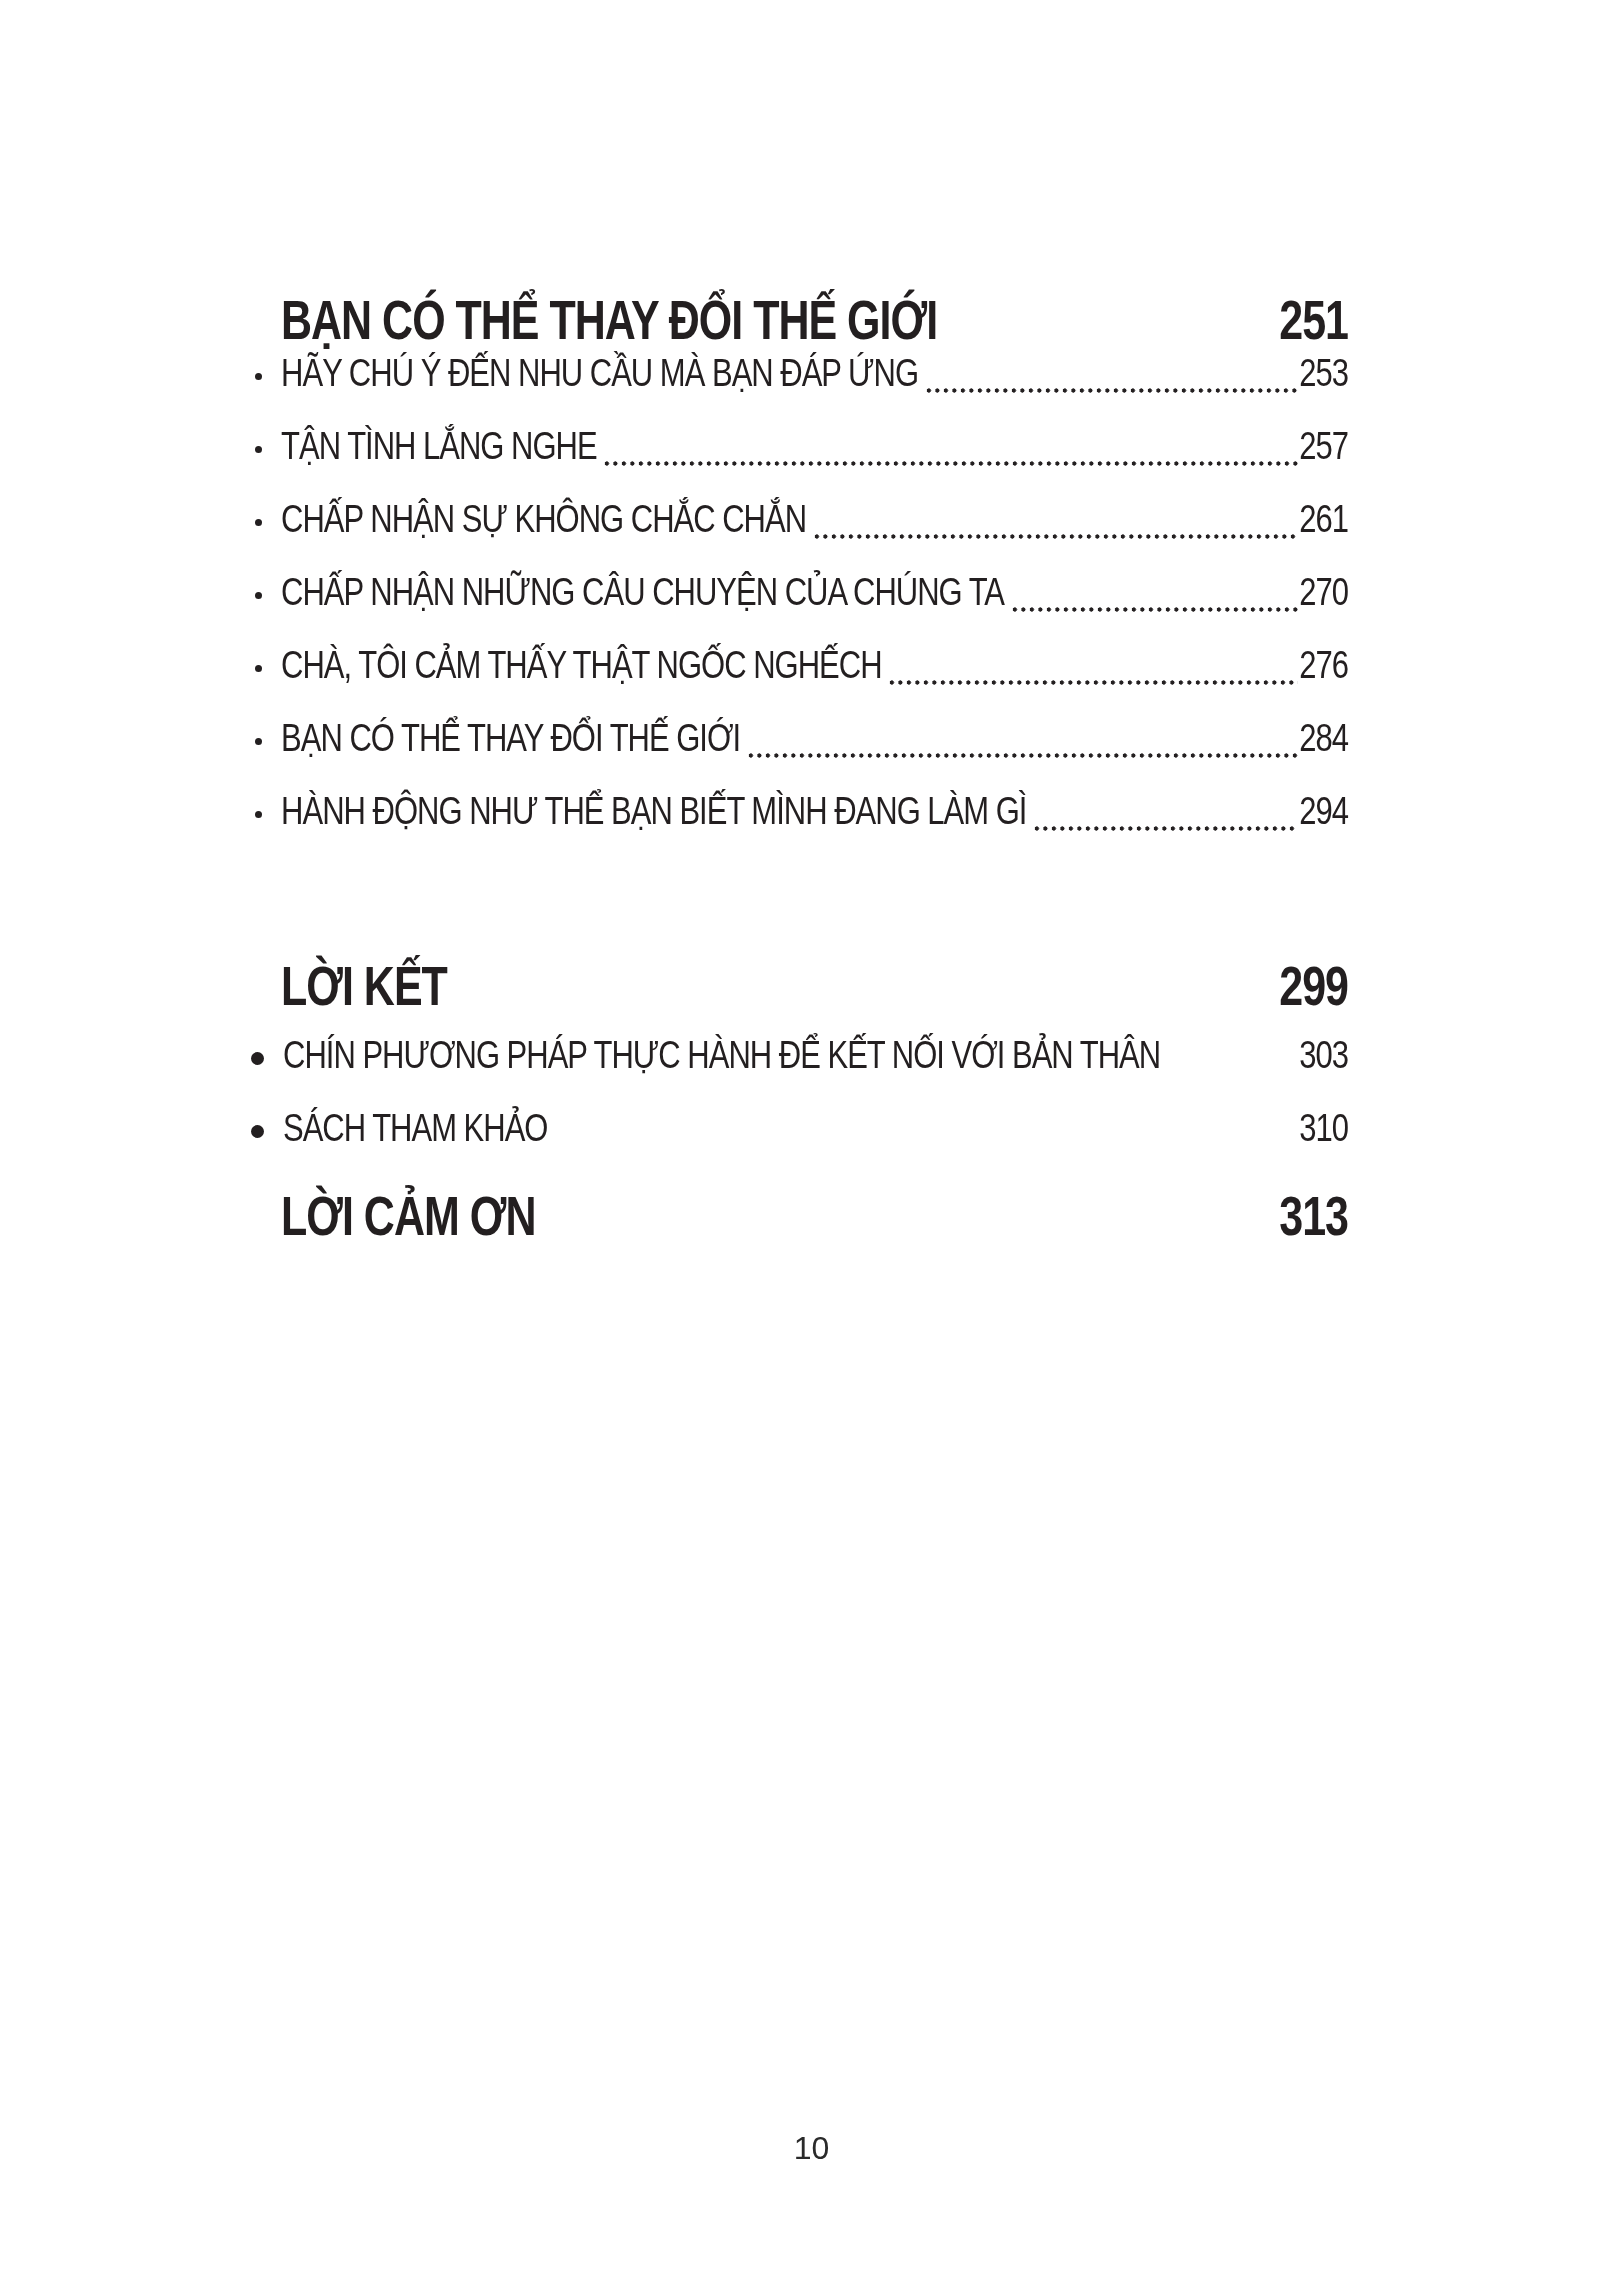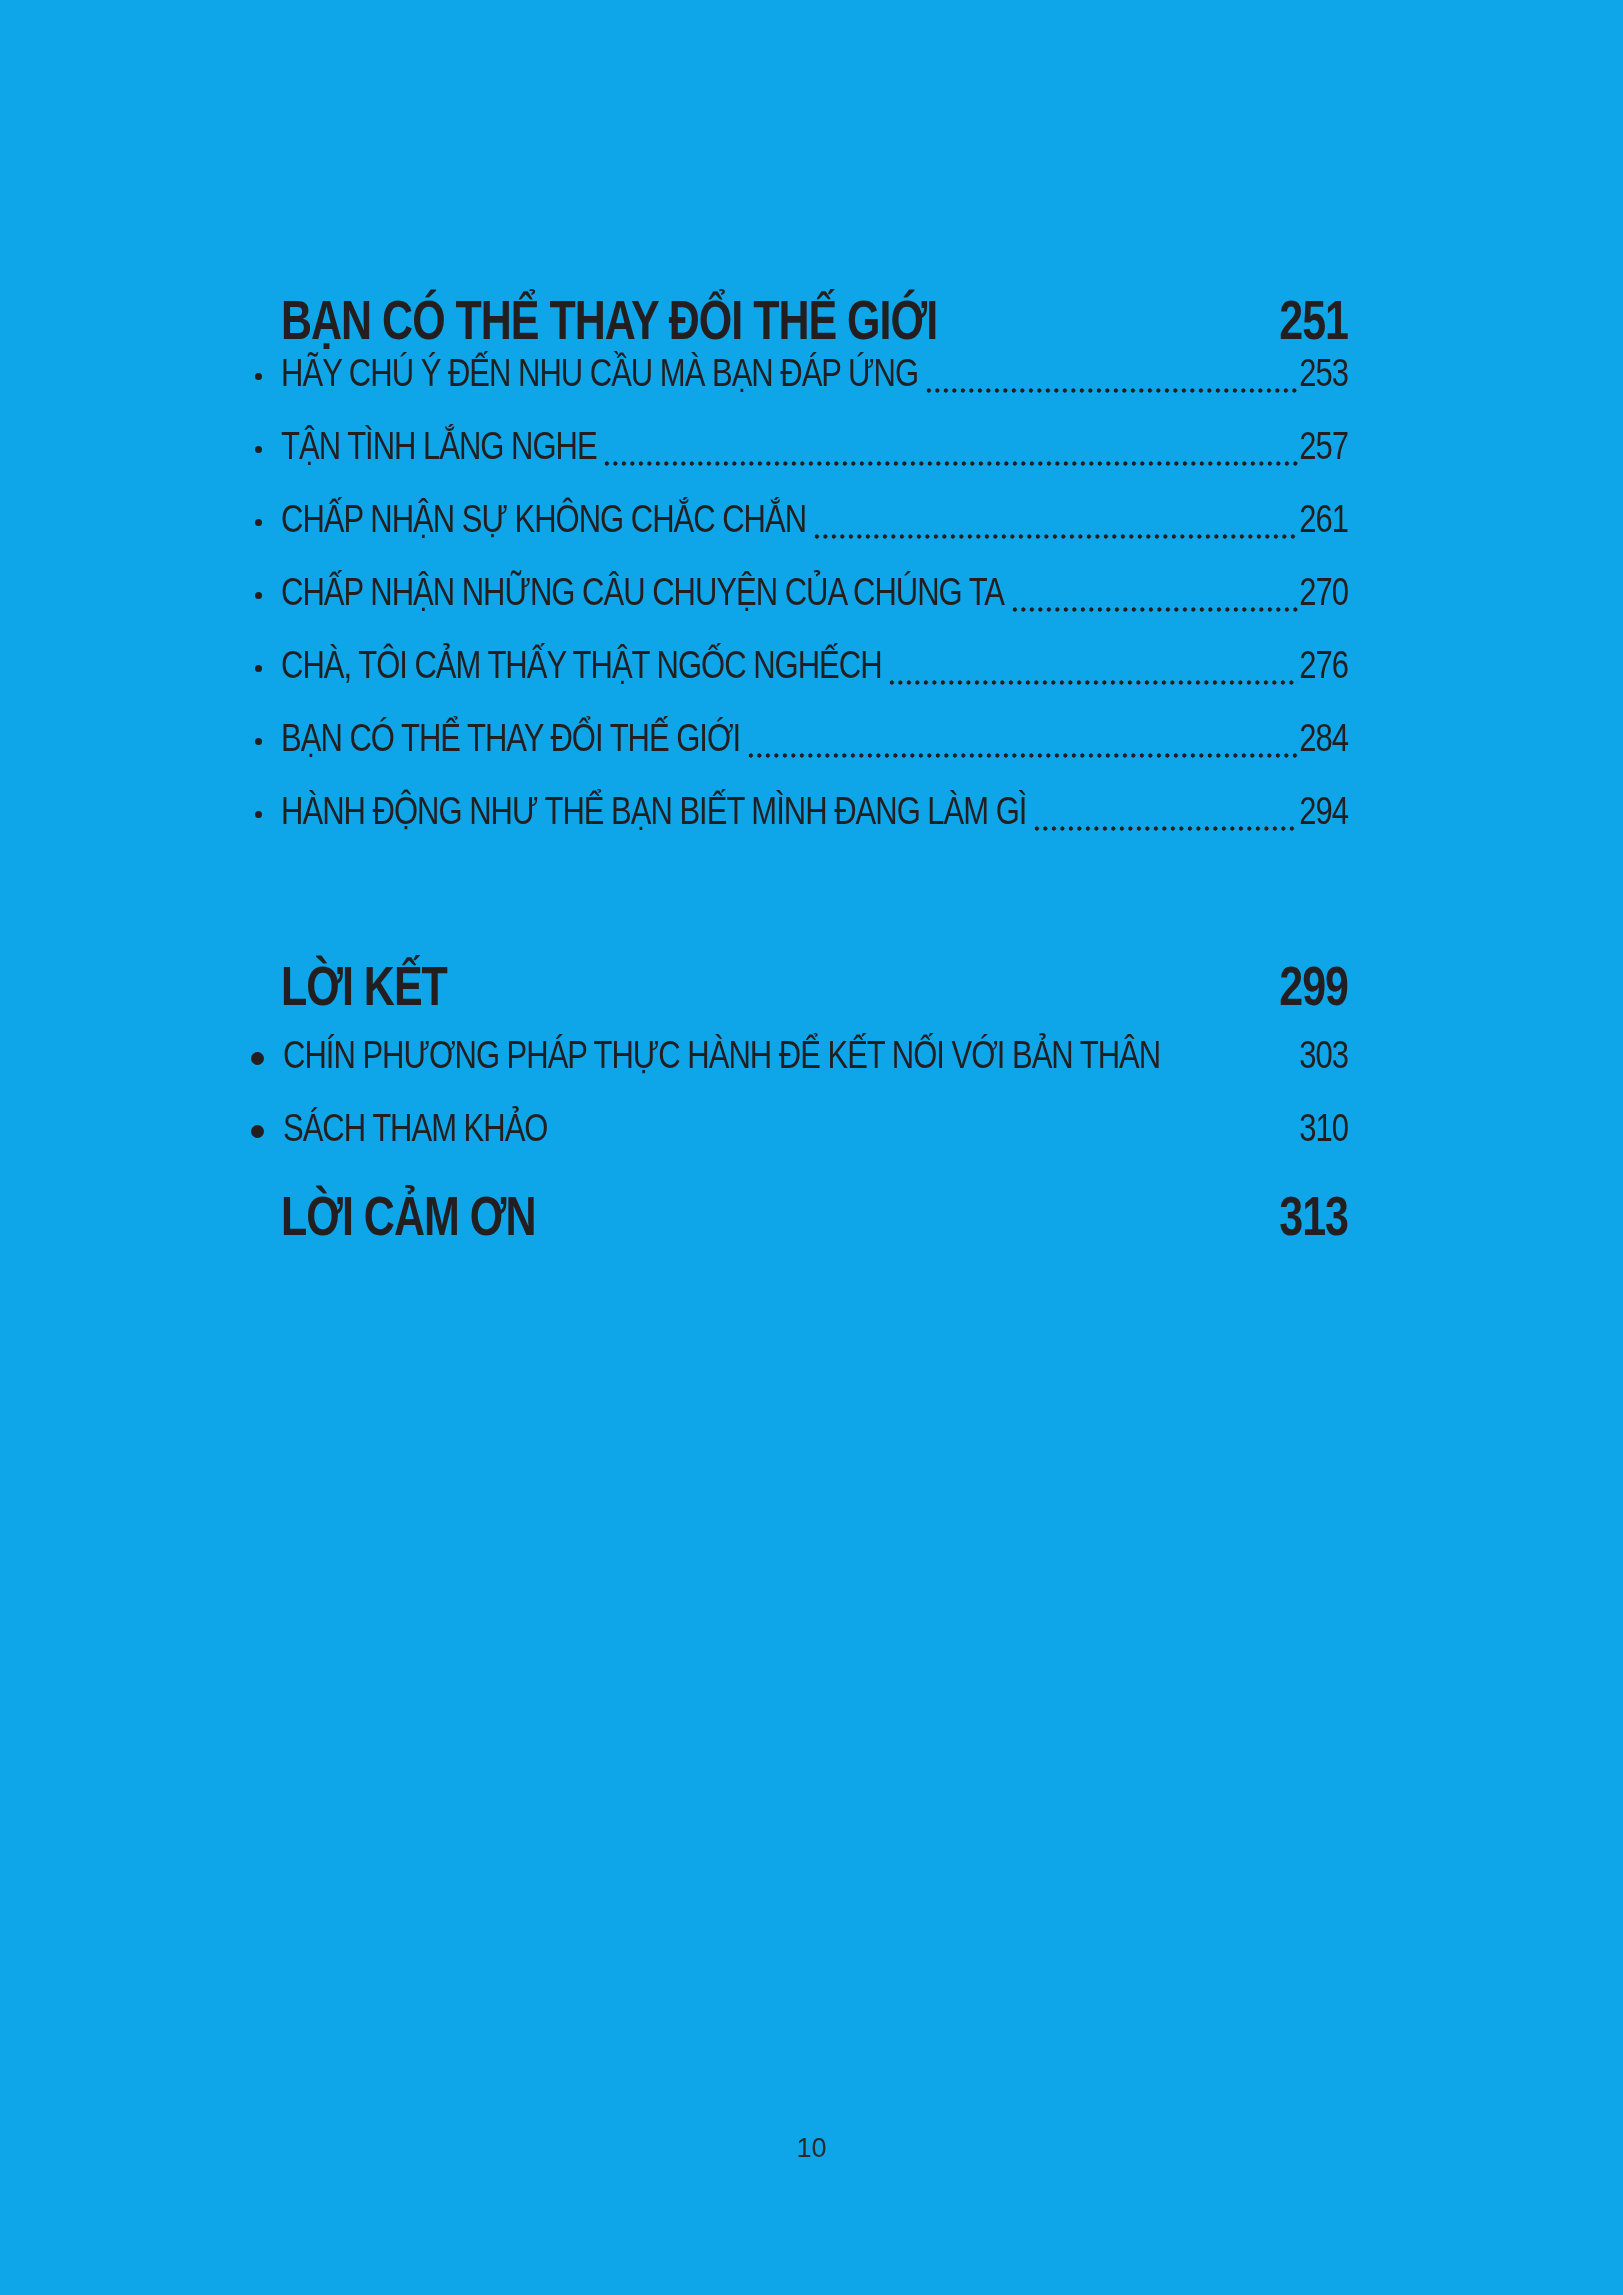--- a/index.html
+++ b/index.html
@@ -1,19 +1,19 @@
 <!DOCTYPE html>
 <html style="font-size:10.5px"><head>
 <meta charset="utf-8">
 <style>
   html,body{margin:0;padding:0;background:#e8e8e8;}
   .page{
     position:relative;
     width:1623px;height:2295px;
-    background:#0ea5e9;
+    background:#ffffff;
     overflow:hidden;
     font-family:"Liberation Sans", sans-serif;
     color:#231f20;
   }
   .content{position:absolute;left:251px;top:296px;width:1097px;}
 
   
   .cond{display:inline-block;transform:scaleY(1.28);transform-origin:50% 80%;
         letter-spacing:-1px;white-space:nowrap;}
 
@@ -38,21 +38,21 @@
   #sections .section + .section{margin-top:39px;}
   .list2{margin-top:23.6px;}
   .row2{display:flex;align-items:flex-end;margin-bottom:30px;margin-top:16px;}
   .row2 .bullet{align-self:flex-start;margin-top:15px;}
   .label2{flex:1 1 auto;min-width:0;}
   .lline{font-size:31px;line-height:43px;}
   .lline + .lline{margin-top:31px;}
   .num2{flex:0 0 auto;font-size:31px;line-height:43px;}
 
   .folio{position:absolute;left:0;right:0;top:2125px;text-align:center;
-         font-size:27px;line-height:46px;color:#2a2a2a;}
+         font-size:32px;line-height:46px;color:#2a2a2a;}
 </style>
 </head>
 <body>
 
 <div class="page">
   <div class="content">
 
     <header class="hrow">
       <span class="cond h">BẠN CÓ THỂ THAY ĐỔI THẾ GIỚI</span>
       <span class="cond h">251</span>

